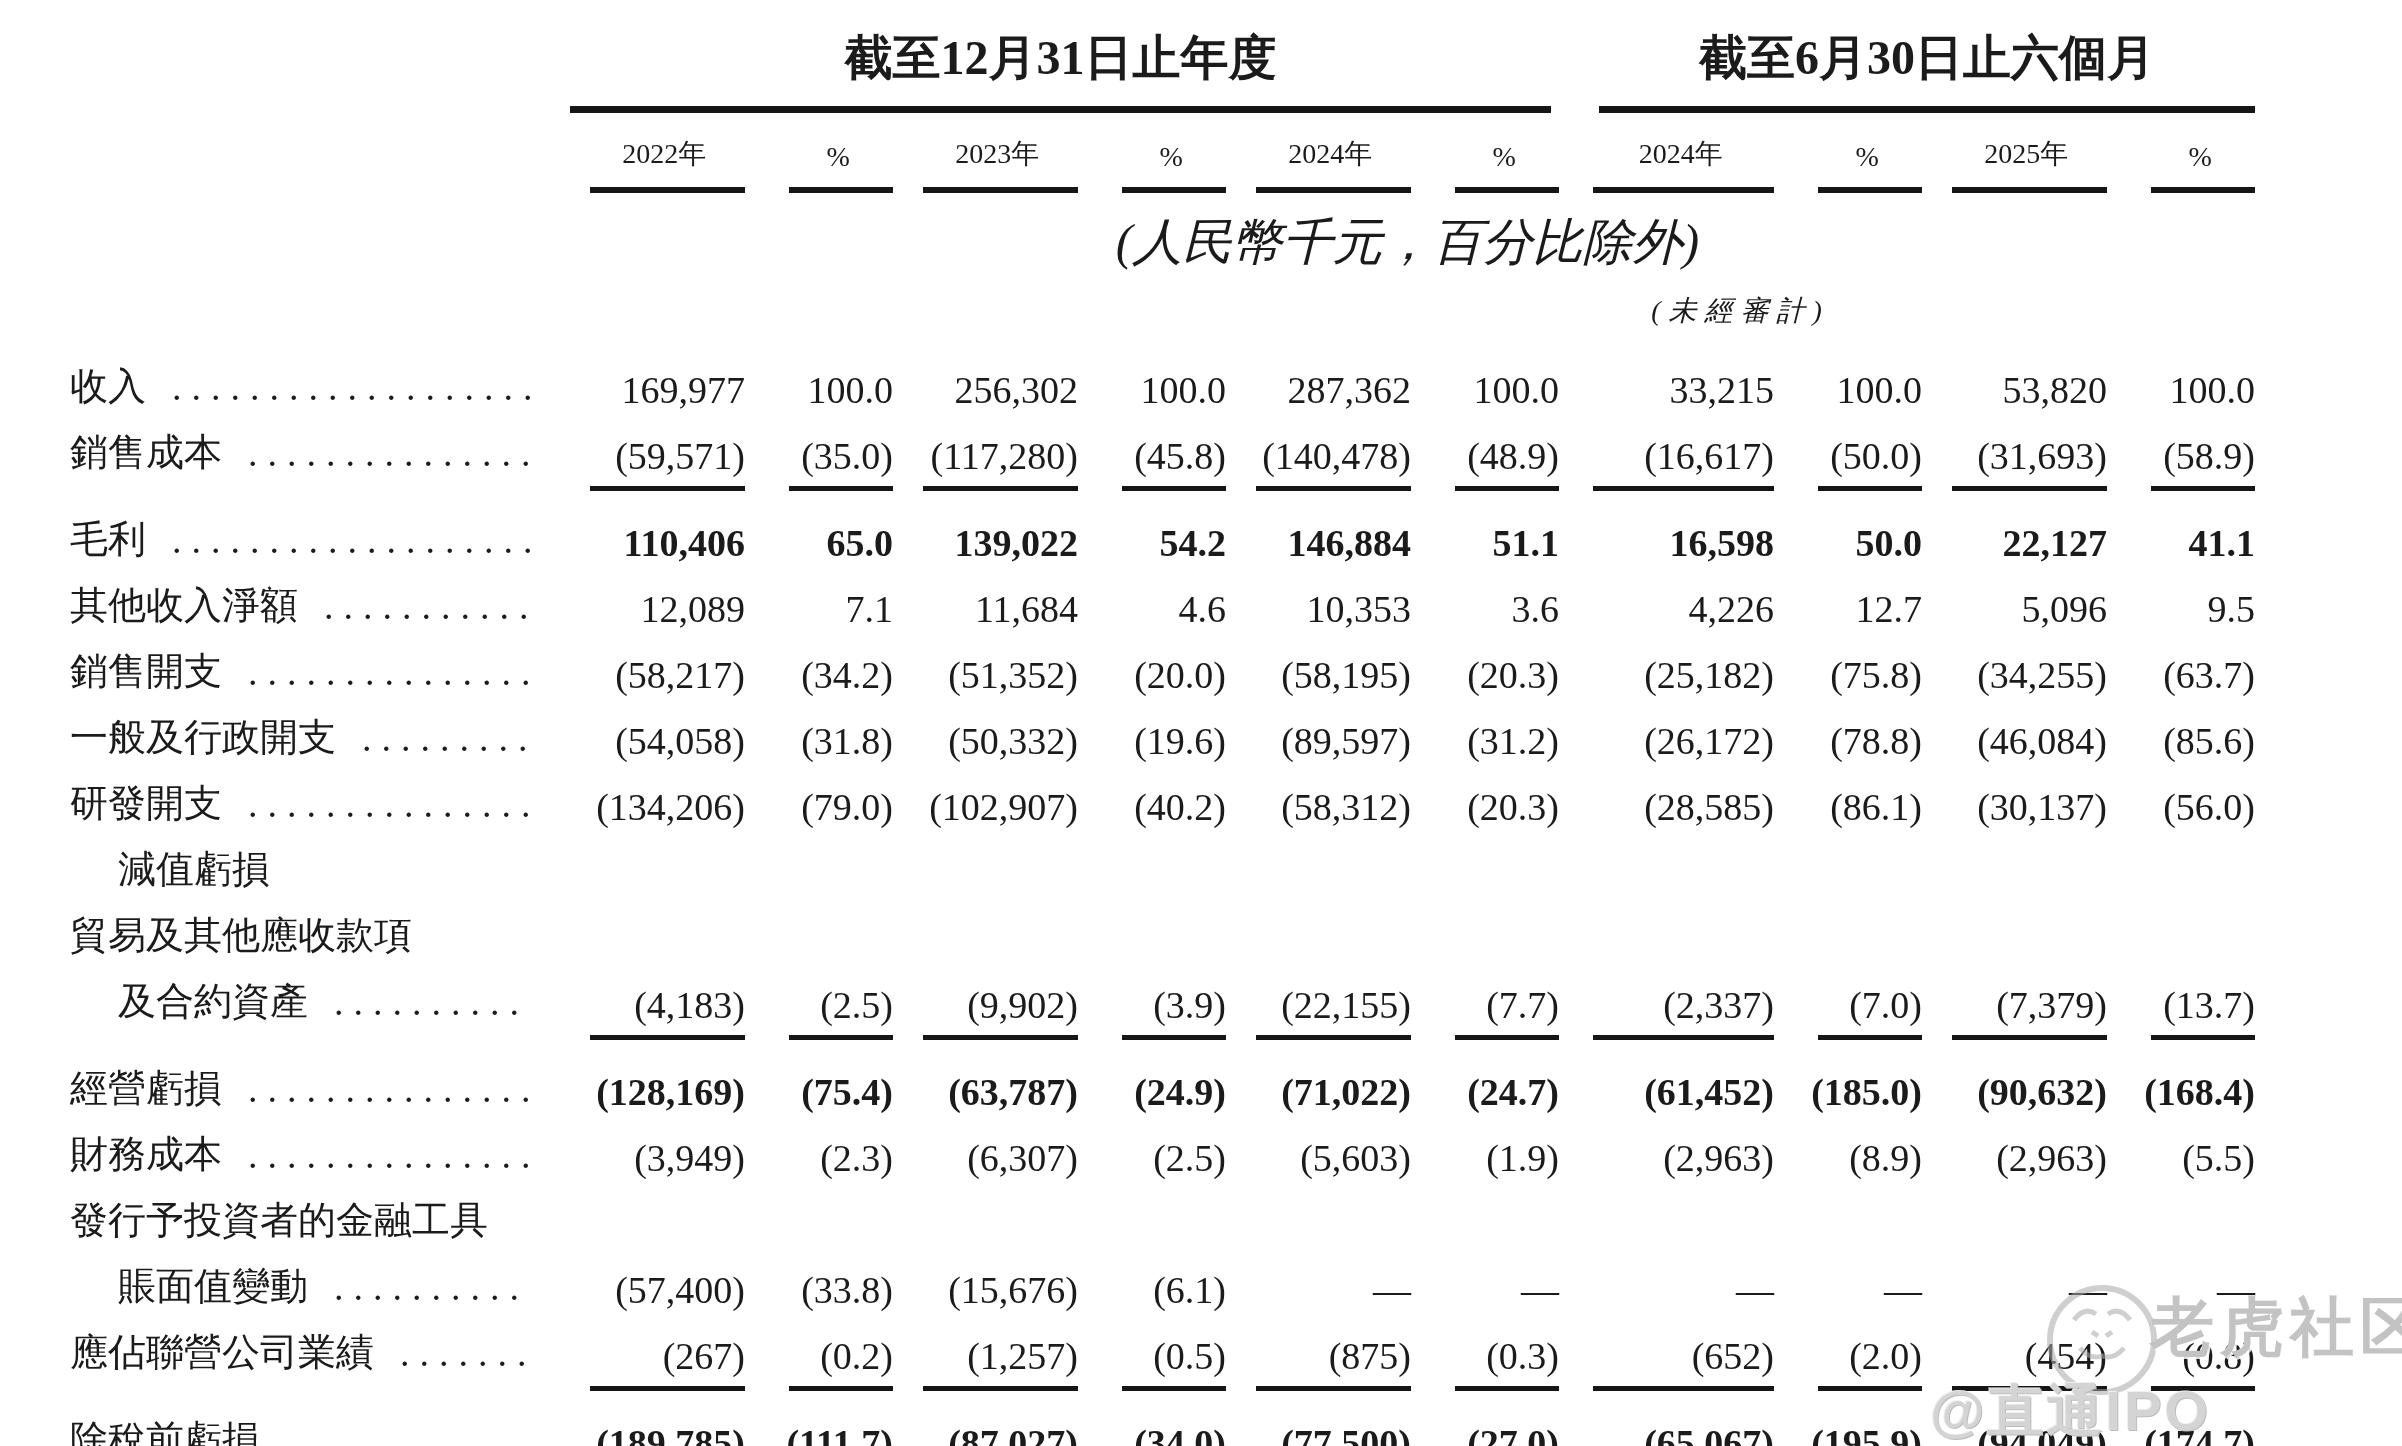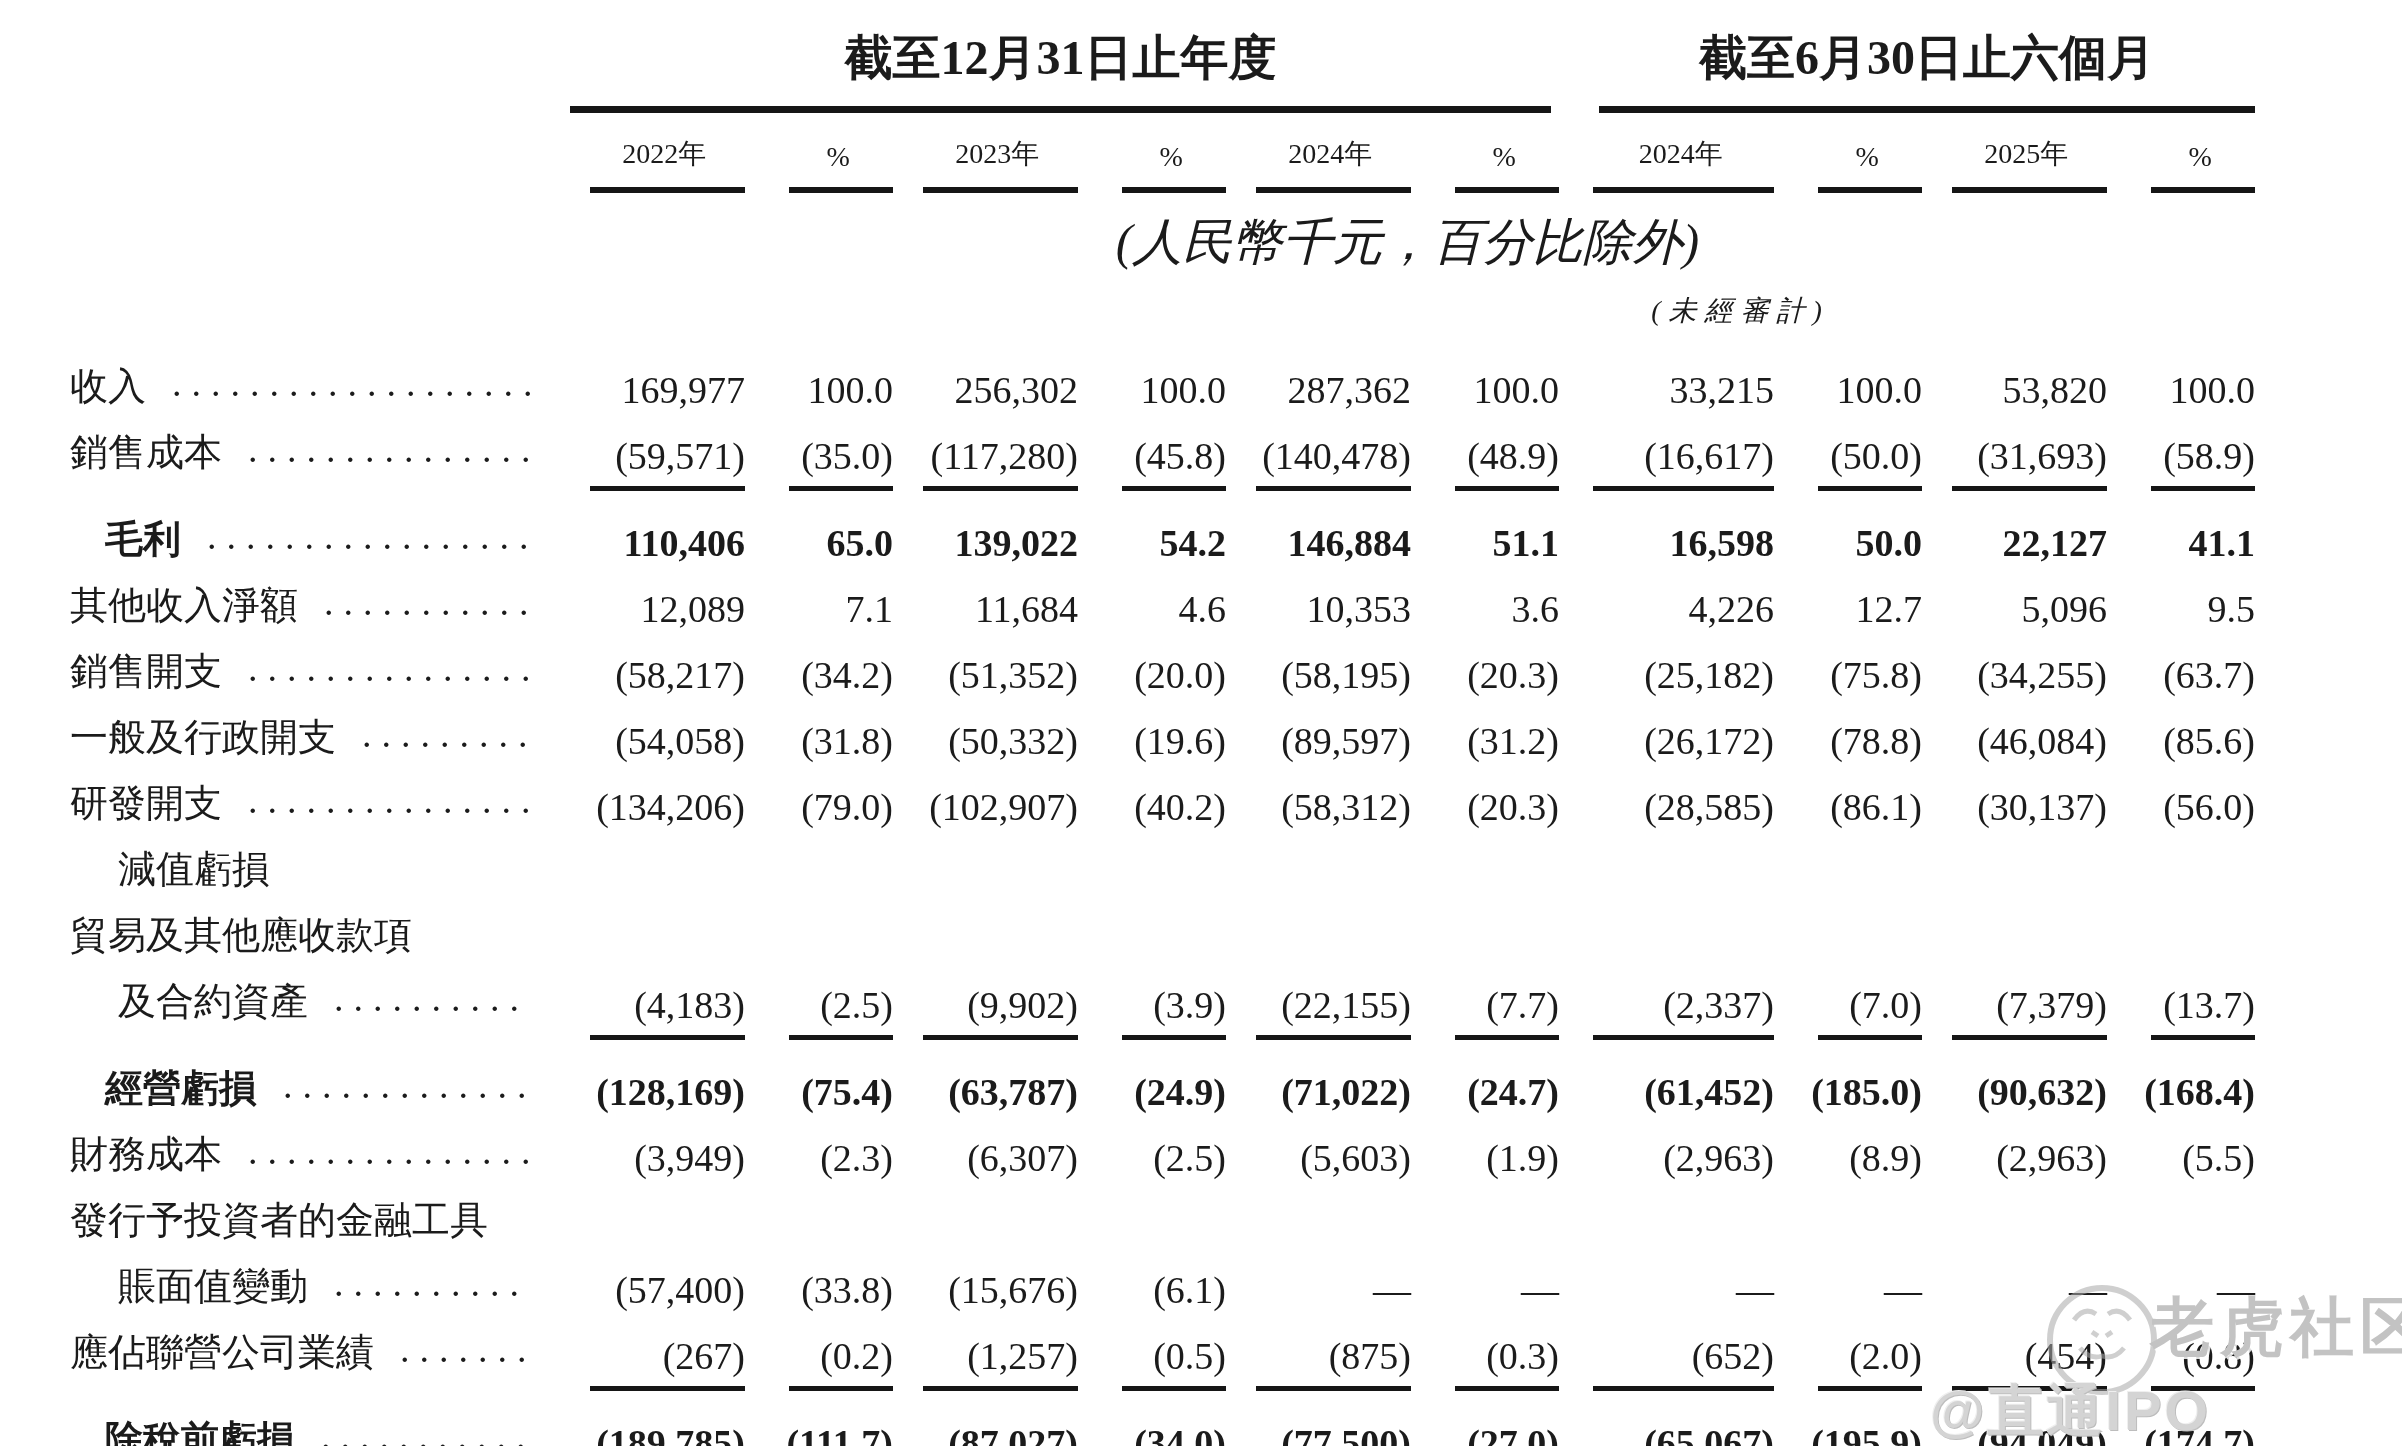--- a/index.html
+++ b/index.html
@@ -21,27 +21,27 @@
   .hd{
     border-bottom:6px solid #161616;padding:4px 6px 14px 0;
     margin-left:16%;font-weight:normal;font-size:28px;white-space:nowrap;
   }
   .hd.p{margin-left:30%;}
   .note td{font-style:italic;font-size:50px;text-align:center;padding:16px 0 6px;}
   .note2 td{font-style:italic;font-size:28px;text-align:center;letter-spacing:8px;padding:10px 0 18px;}
   
   tr.data td{padding:13px 0 2px;}
   .labcell{overflow:hidden;}
-  .lab{display:flex;align-items:flex-start;overflow:hidden;padding-right:30px;gap:16px;}
+  .lab{display:flex;align-items:center;overflow:hidden;padding-right:30px;gap:16px;}
   .lab.ind1{padding-left:48px;}
   .lbl{white-space:nowrap;}
   .leader{flex:1;overflow:hidden;white-space:nowrap;letter-spacing:10px;padding-left:10px;font-weight:normal;}
   .num{text-align:right;white-space:nowrap;padding-left:24px;}
   tr.bold td{font-weight:bold;}
-  tr.bold td.labcell .lbl{font-weight:bold;margin-left:35px;}
+  tr.bold td.labcell .lbl{font-weight:normal;}
   
   tr.rulerow td{padding:6px 0 0;}
   .rl{margin-left:16%;border-top:5px solid #161616;height:10px;}
   .rl.p{margin-left:30%;}
   
   .wm-logo{position:absolute;left:2044px;top:1282px;z-index:3;opacity:.55;}
   .wm-text{
     position:absolute;left:2150px;top:1284px;z-index:3;
     font-size:64px;font-weight:bold;letter-spacing:6px;color:#c3c3c3;
     text-shadow:2px 2px 0 rgba(255,255,255,.85);white-space:nowrap;

